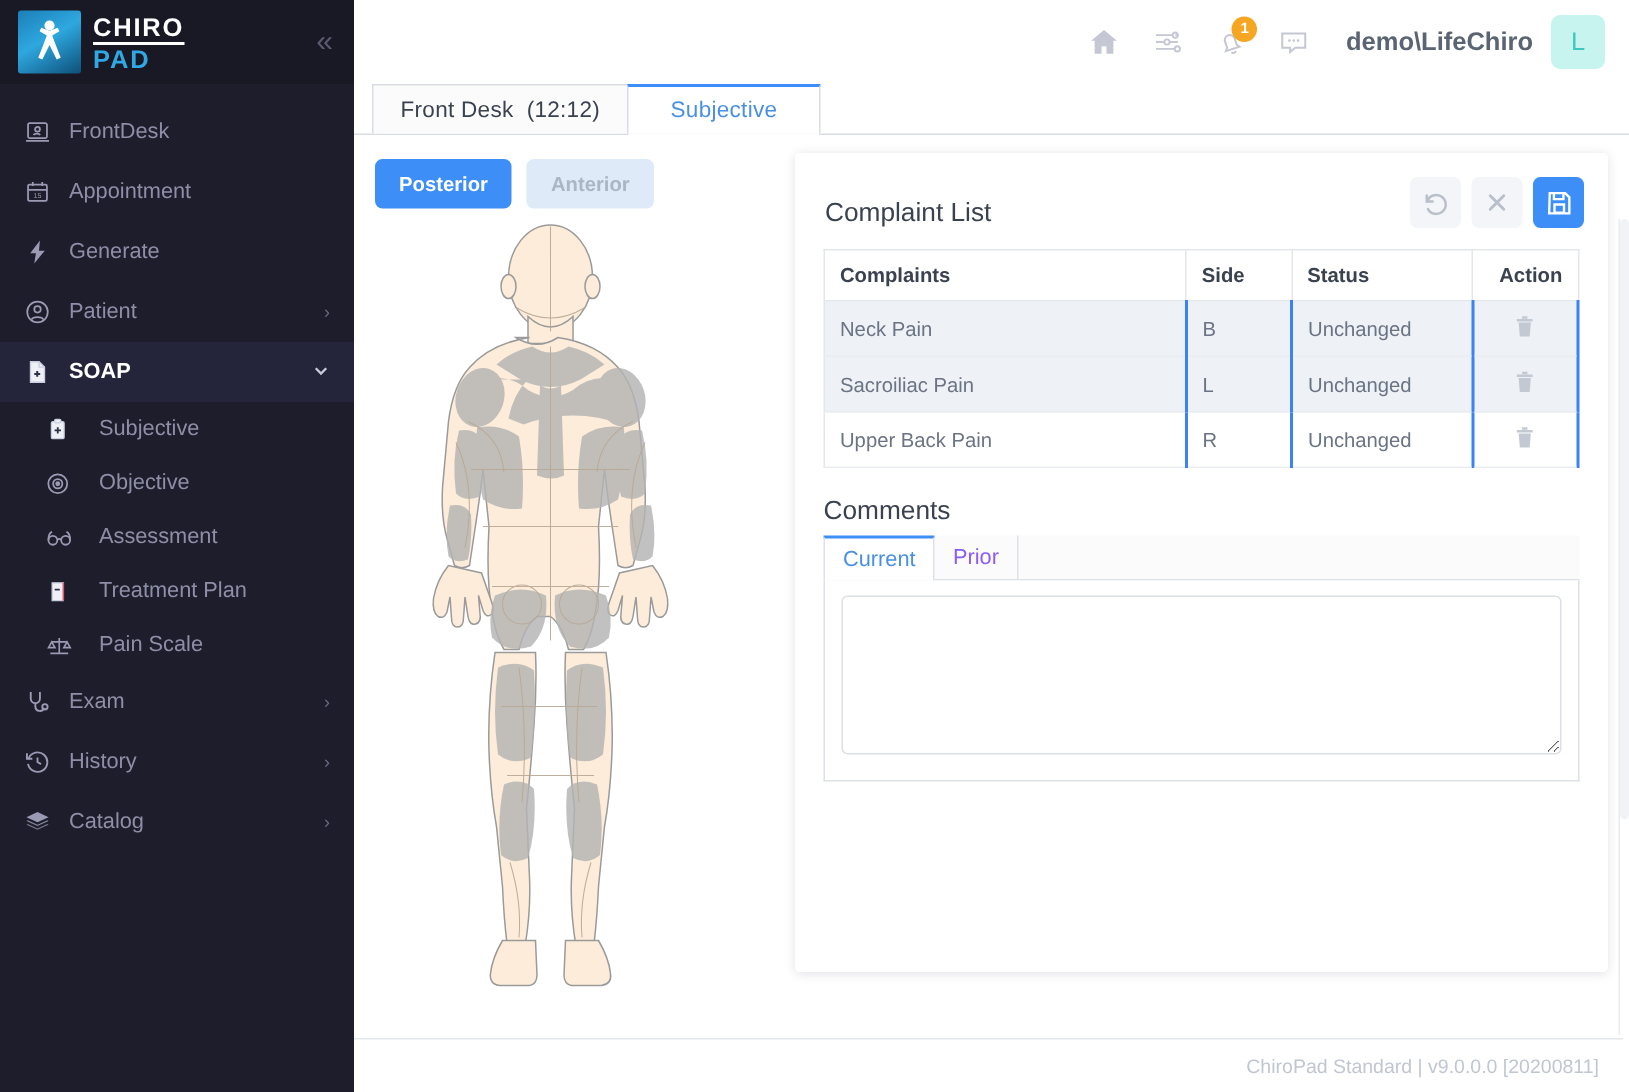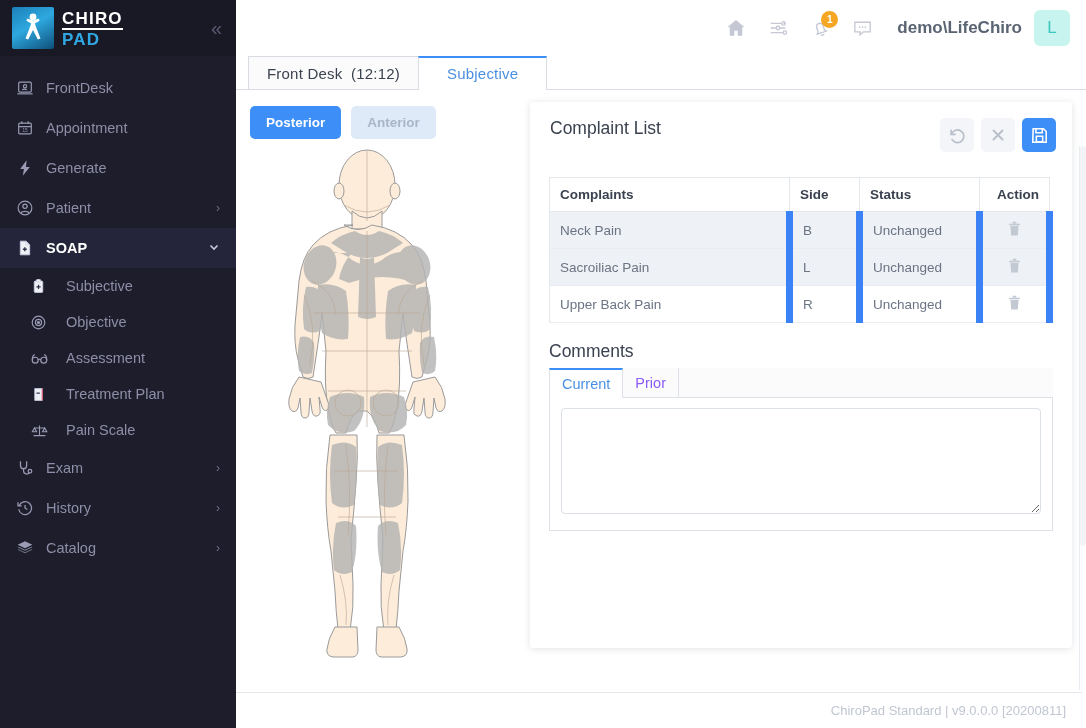--- a/index.html
+++ b/index.html
@@ -153,46 +153,46 @@
 
   
   .right-panel { flex: 1; padding: 12px 14px 0 2px; position: relative; }
   .card {
     background: #ffffff; border-radius: 3px;
     box-shadow: 0 1px 7px rgba(30,40,60,.13);
     height: 546px; padding: 0;
     position: relative;
   }
   .card-head {
-    display: flex; align-items: flex-start;
+    display: flex; align-items: flex-end;
     padding: 16px 16px 14px 20px;
   }
   .card-title { font-size: 17.5px; color: #3a4250; flex: 1; }
   .icon-btn {
     width: 34px; height: 34px; border-radius: 5px;
     display: flex; align-items: center; justify-content: center;
     margin-left: 7px; cursor: pointer; border: none;
   }
   .icon-btn.ghost { background: #f3f5f8; color: #b9c0cb; }
   .icon-btn.primary { background: #3d8ef7; color: #ffffff; }
 
   table.cl {
-    width: calc(100% - 38px); margin: 11px 19px;
+    width: calc(100% - 38px); margin: 0 19px;
     border-collapse: collapse; font-size: 13.5px;
   }
   table.cl th {
     text-align: left; font-size: 13.5px; color: #3a4250;
     font-weight: bold; padding: 9px 10px;
     border: 1px solid #e3e7ec; background: #ffffff;
   }
   table.cl th.right, table.cl td.right { text-align: right; }
   table.cl td {
     padding: 8px 10px; color: #6b7484;
     border-left: 1px solid #e3e7ec;
-    border-right: 7px solid #3b82f6;
+    border-right: 2px solid #3b82f6;
     border-bottom: 1px solid #e9edf1;
   }
   table.cl tr.odd td { background: #eef1f5; }
   table.cl td.act { text-align: center; }
   .trash { color: #c3c9d2; cursor: pointer; }
   .col-c { width: 48%; }
   .col-s { width: 14%; }
   .col-st { width: 24%; }
   .col-a { width: 14%; }
 

